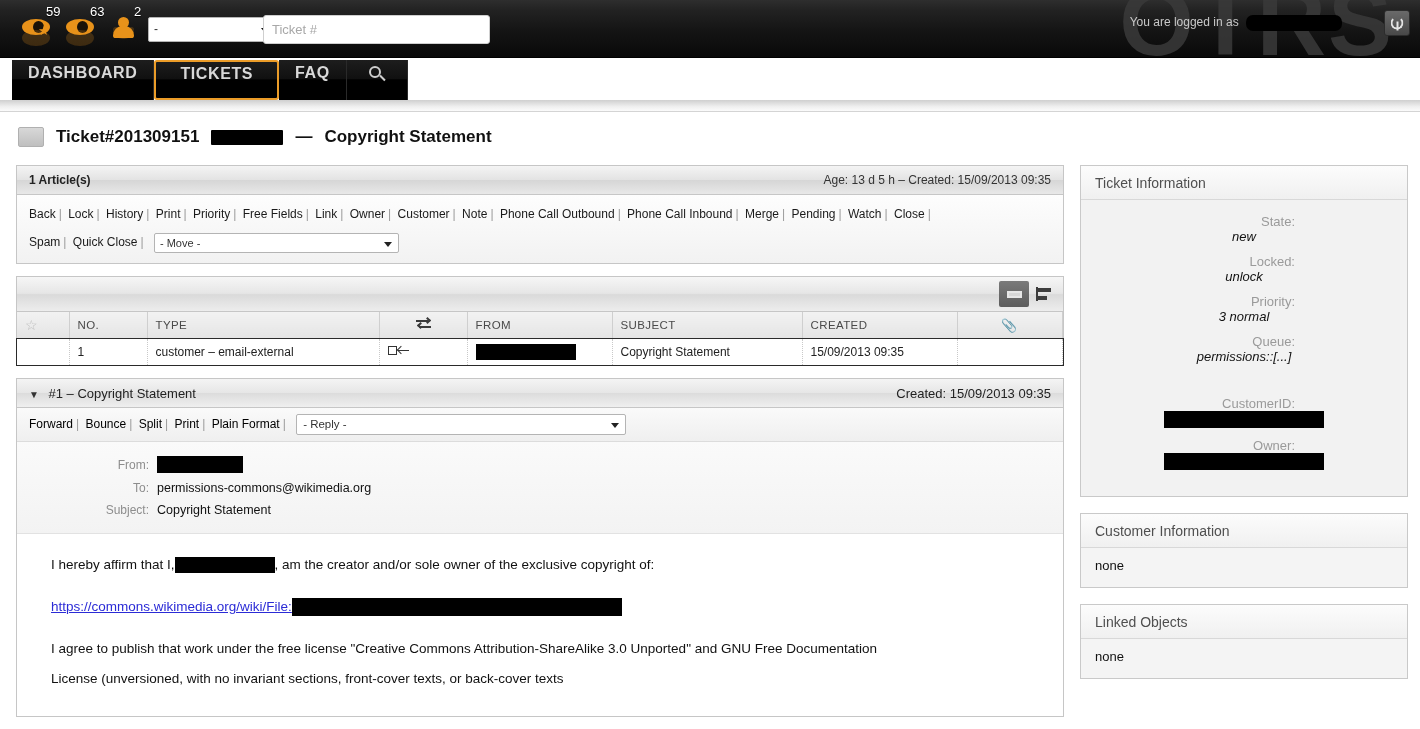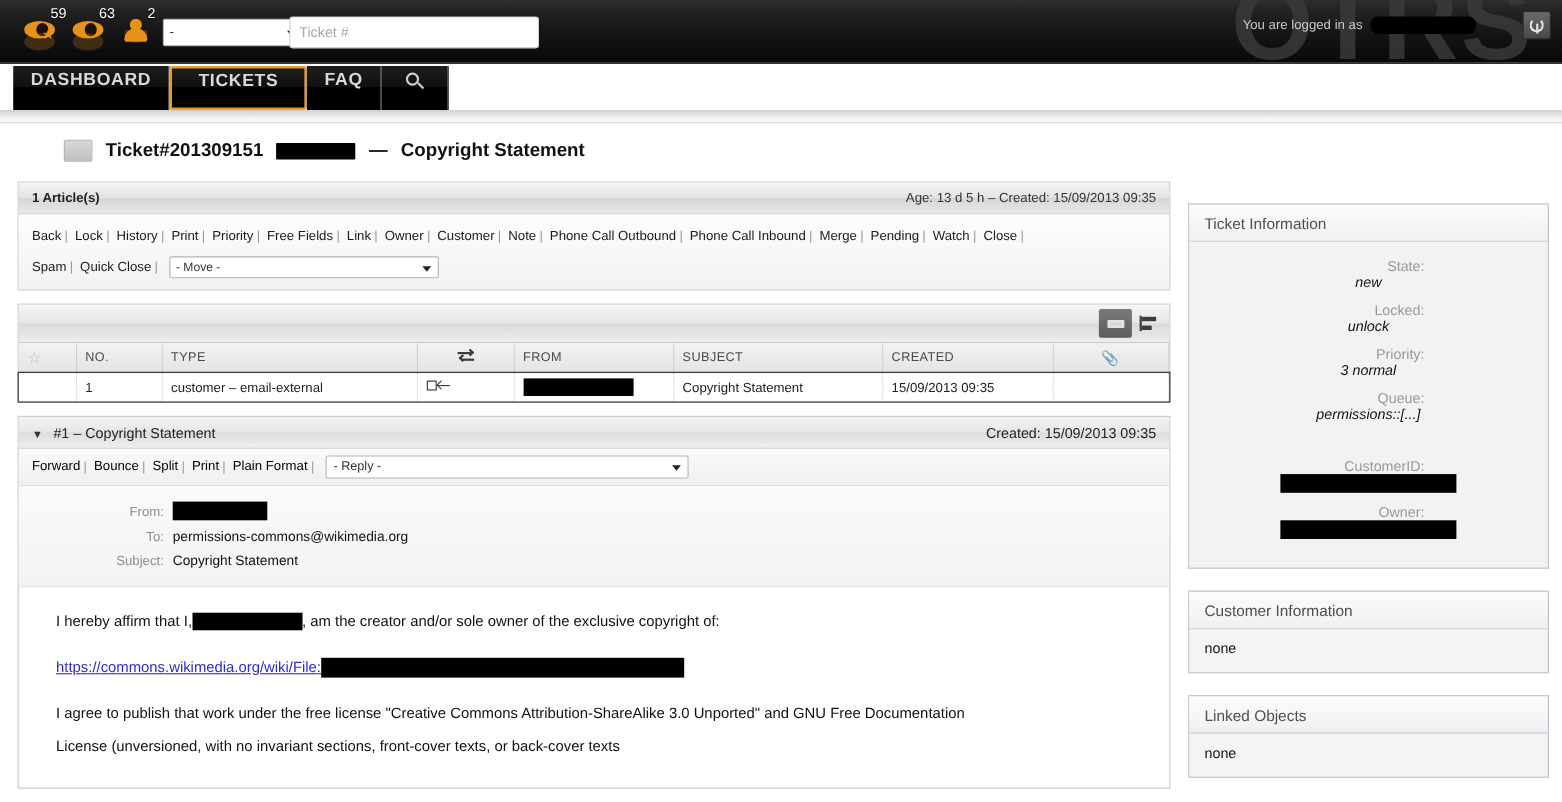--- a/index.html
+++ b/index.html
@@ -233,21 +233,20 @@
     background: #fff;
   }
   .ticket-title {
     display: flex;
     align-items: center;
     gap: 12px;
     padding: 14px 0 0 18px;
     font-size: 17px;
     font-weight: bold;
     color: #111;
-    margin-left: 40px;
   }
   .title-box {
     width: 26px; height: 20px;
     background: linear-gradient(to bottom, #d8d8d8, #bfbfbf);
     border: 1px solid #b0b0b0;
     border-radius: 2px;
   }
   .title-redact { width: 72px; height: 15px; border-radius: 1px; }
 
   .columns {
@@ -414,21 +413,21 @@
   .mailrow .val { font-size: 12.5px; color: #111; text-align: right; }
   .from-redact { width: 86px; height: 17px; display: inline-block; }
 
   .mailbody { padding: 16px 22px 10px 34px; font-size: 13.5px; line-height: 30px; color: #111; }
   .mailbody p { margin: 0 0 12px 0; }
   .body-redact-1 { width: 100px; height: 16px; }
   .link-blue { color: #2b2bd6; text-decoration: underline; }
   .link-redact { width: 330px; height: 18px; vertical-align: middle; }
 
   
-  .sidebox { border: 1px solid #c9c9c9; background: #c4b5fd; margin-bottom: 16px; margin-top: 20px; }
+  .sidebox { border: 1px solid #c9c9c9; background: #86efac; margin-bottom: 16px; }
   .sidebox-head {
     height: 34px; line-height: 34px;
     padding: 0 14px;
     font-size: 14px; color: #4f4f4f;
     background: linear-gradient(to bottom, #fcfcfc, #f0f0f0);
     border-bottom: 1px solid #d8d8d8;
   }
   .sidebox-body { padding: 14px 12px 16px 12px; background: #f2f2f2; }
   .siderow { display: flex; align-items: center; margin-bottom: 10px; flex-direction: column; }
   .siderow .lbl {

